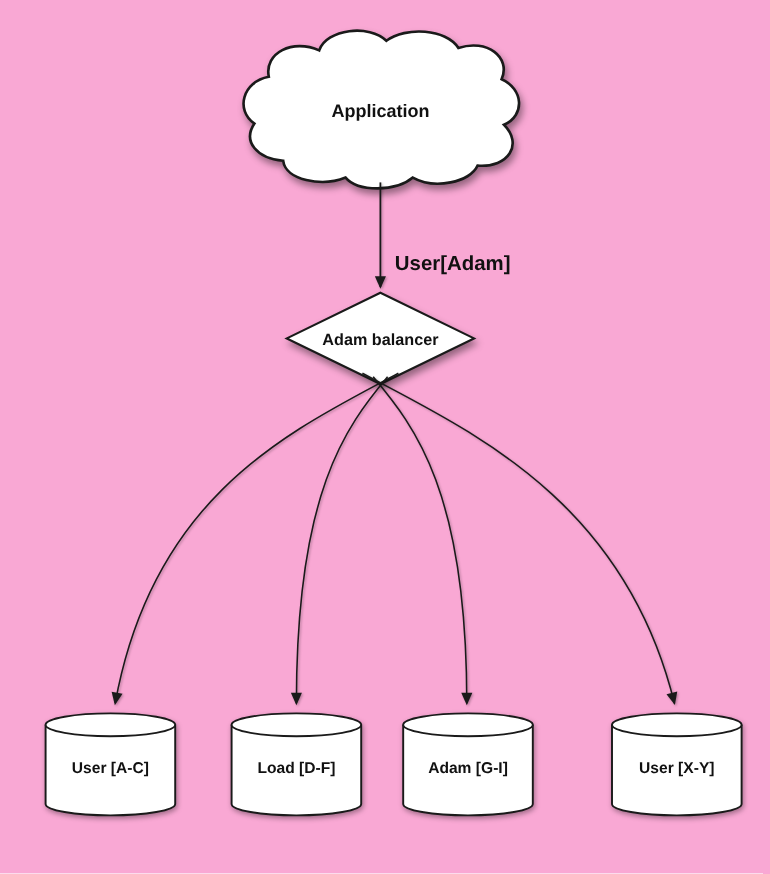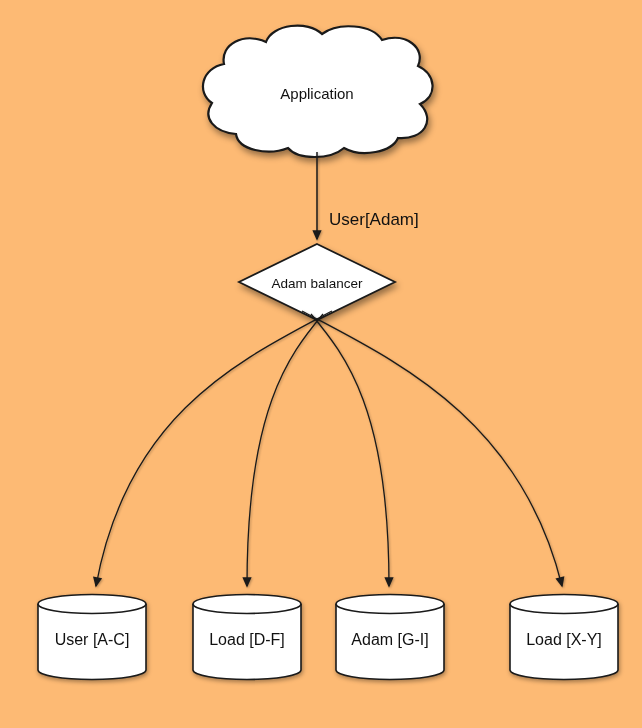--- a/index.html
+++ b/index.html
@@ -5,22 +5,23 @@
   html, body {
     margin: 0;
     padding: 0;
     background: #ffffff;
     font-family: "Liberation Sans", sans-serif;
   }
   .canvas {
     position: relative;
     width: 642px;
     height: 728px;
-    background: #fdba74;
+    background: #f9a8d4;
     overflow: hidden;
+    font-weight: bold;
   }
   svg.diagram {
     position: absolute;
     left: 0;
     top: 0;
     width: 642px;
     height: 728px;
   }
   .shape {
     fill: #ffffff;
@@ -34,21 +35,21 @@
     stroke: #1a1a1a;
   }
   .label {
     position: absolute;
     color: #111111;
     white-space: nowrap;
     transform: translate(-50%, -50%);
   }
   .label-app   { font-size: 15px; }
   .label-lb    { font-size: 13.5px; }
-  .label-shard { font-size: 16px; }
+  .label-shard { font-size: 13px; }
   .label-edge  {
     font-size: 17px;
     transform: translate(0, -50%);
     margin-top: 25px;
   }
 </style>
 </head>
 <body>
 
 <div class="canvas">
@@ -109,15 +110,15 @@
   <div class="label label-edge" style="left:329px; top:195px;">User[Adam]</div>
 
   <div class="label label-lb" style="left:317px; top:283px;">Adam balancer</div>
 
   <div class="label label-shard" style="left:92px; top:640px;">User [A-C]</div>
 
   <div class="label label-shard" style="left:247px; top:640px;">Load [D-F]</div>
 
   <div class="label label-shard" style="left:390px; top:640px;">Adam [G-I]</div>
 
-  <div class="label label-shard" style="left:564px; top:640px;">Load [X-Y]</div>
+  <div class="label label-shard" style="left:564px; top:640px;">User [X-Y]</div>
 
 </div>
 
 </body></html>

